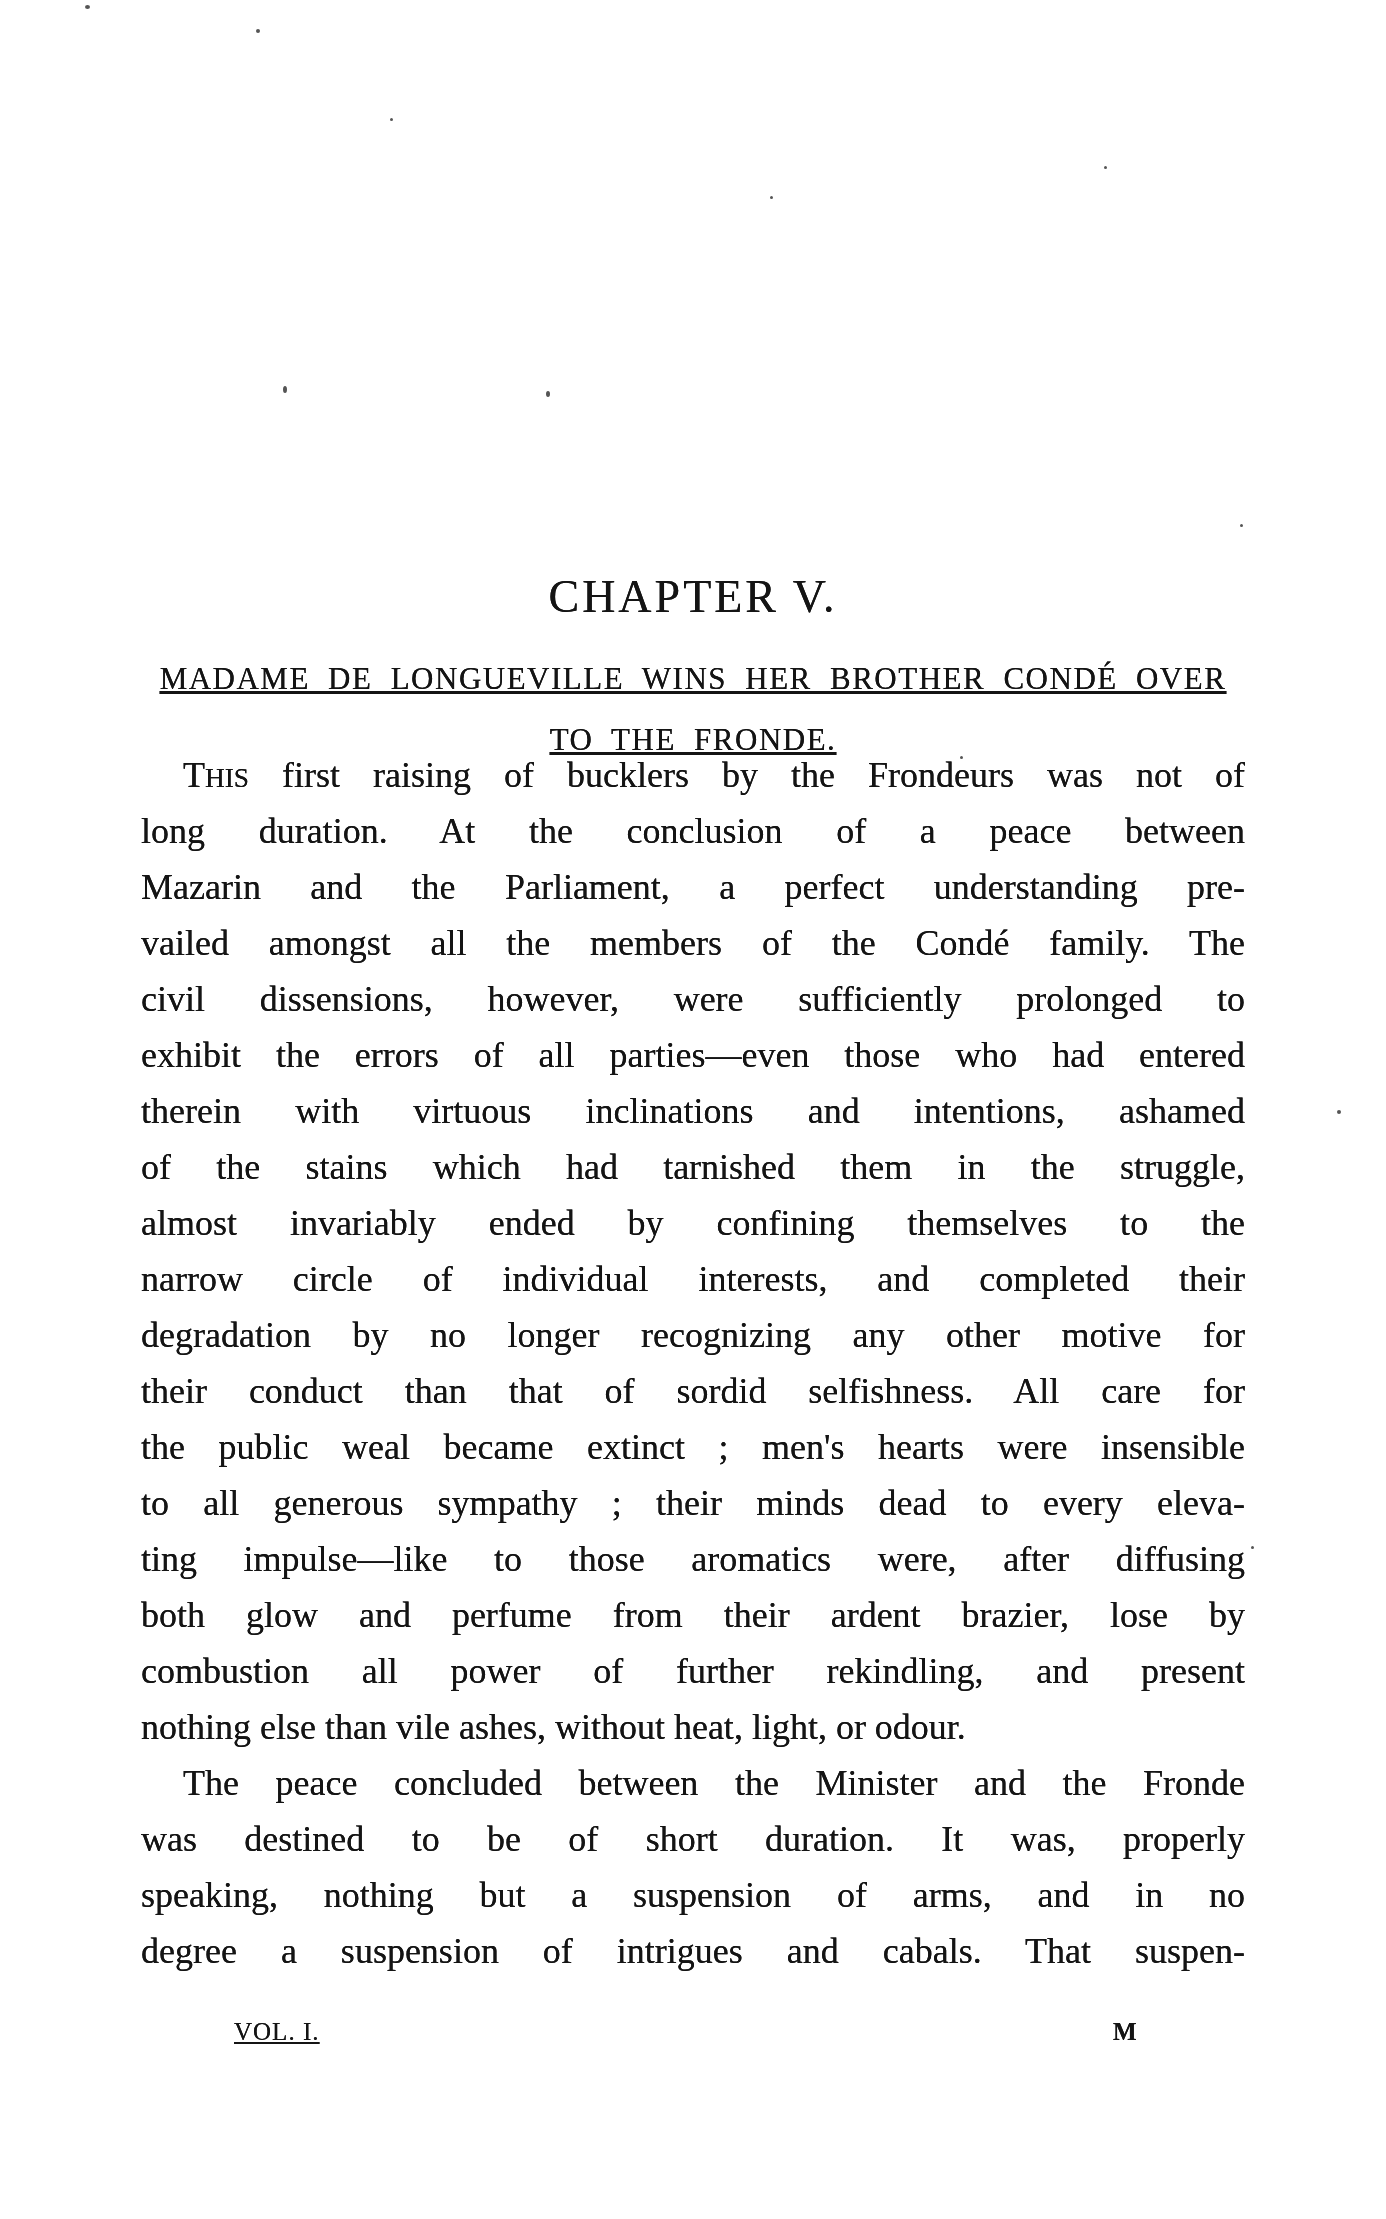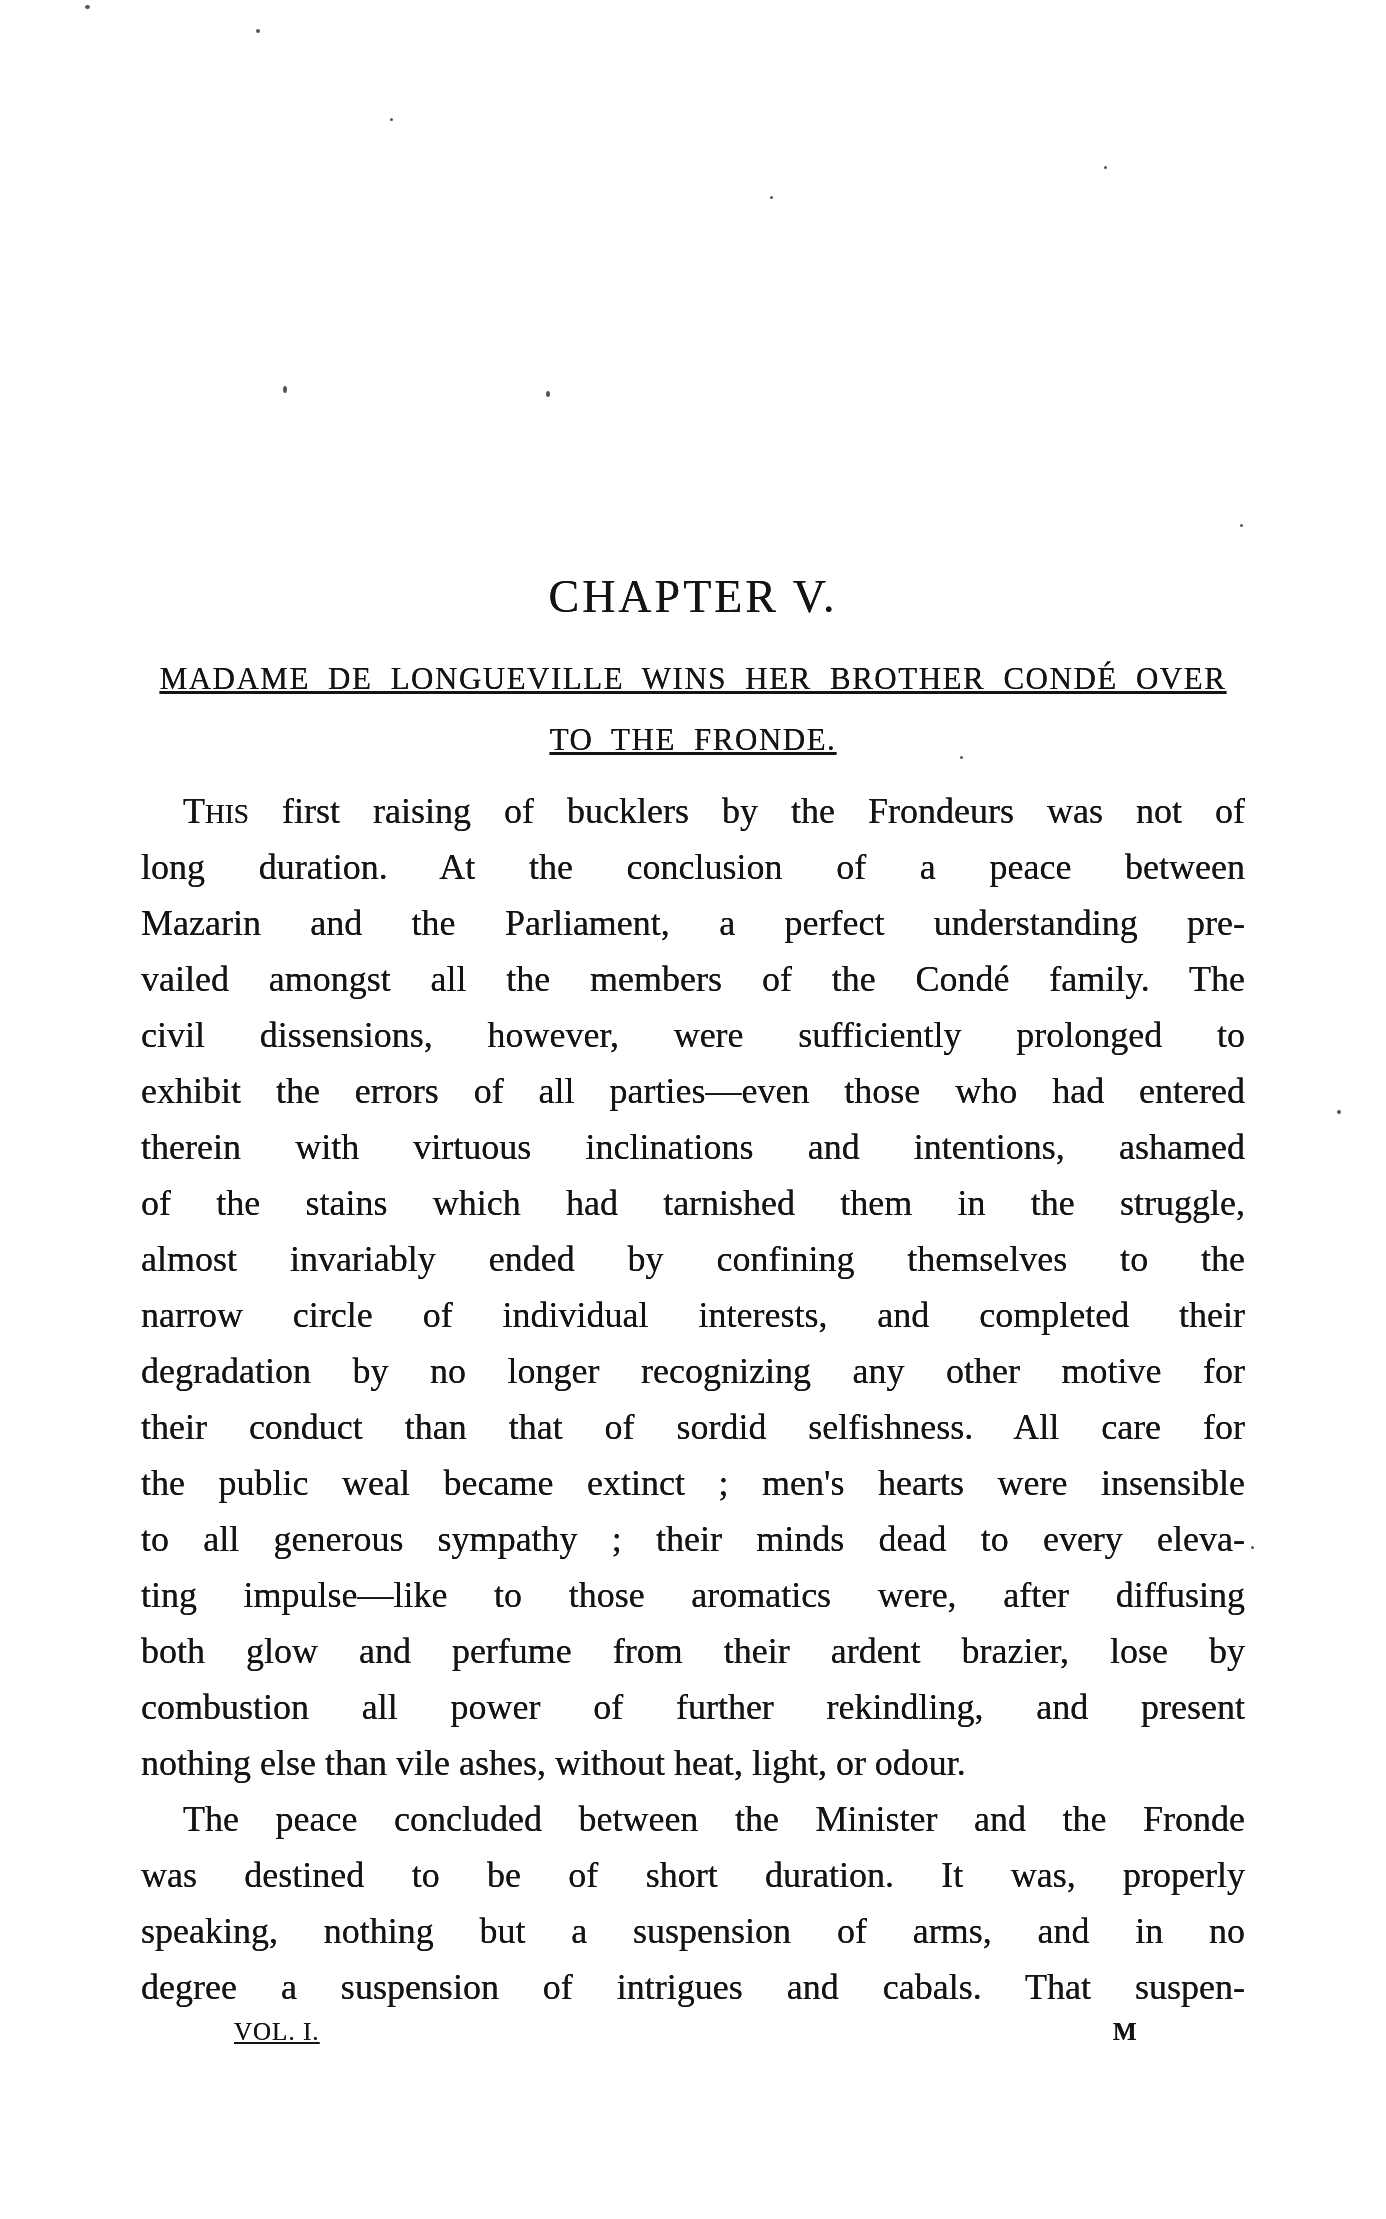--- a/index.html
+++ b/index.html
@@ -30,21 +30,21 @@
     letter-spacing: 1.5px;
     word-spacing: 9px;
     line-height: 36px;
     white-space: nowrap;
     text-decoration: underline;
   }
   .subtitle-line.l1 { top: 661px; }
   .subtitle-line.l2 { top: 692px; margin-top: 30px; }
   .body-text {
     position: absolute;
-    left: 141px; top: 783px;
+    left: 141px; top: 747px;
     width: 1104px;
     font-size: 36px;
   }
   .line {
     height: 56px;
     line-height: 56px;
     text-align: justify;
     -moz-text-align-last: justify;
     text-align-last: justify;
     white-space: nowrap;

